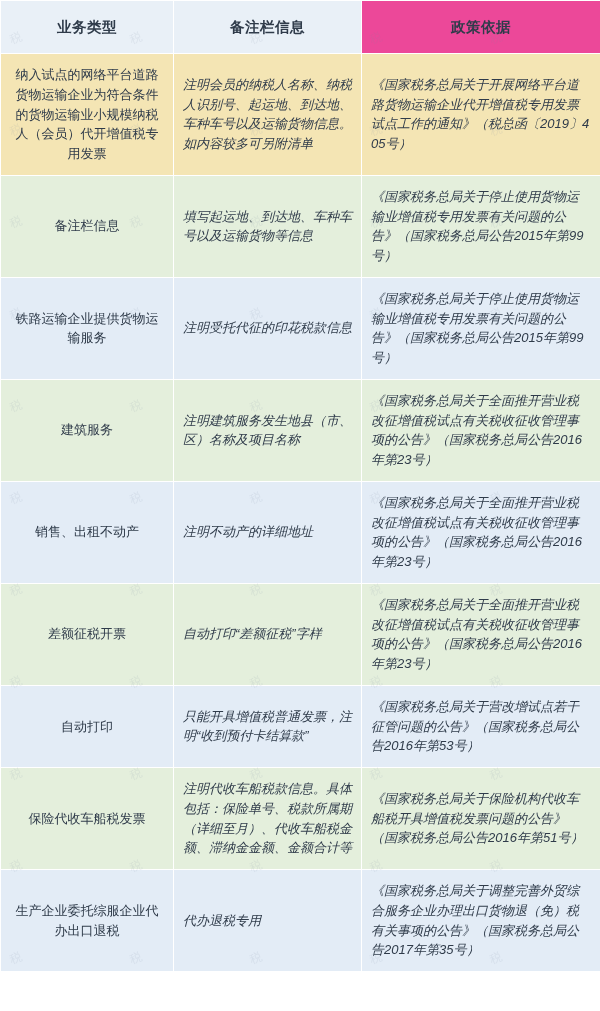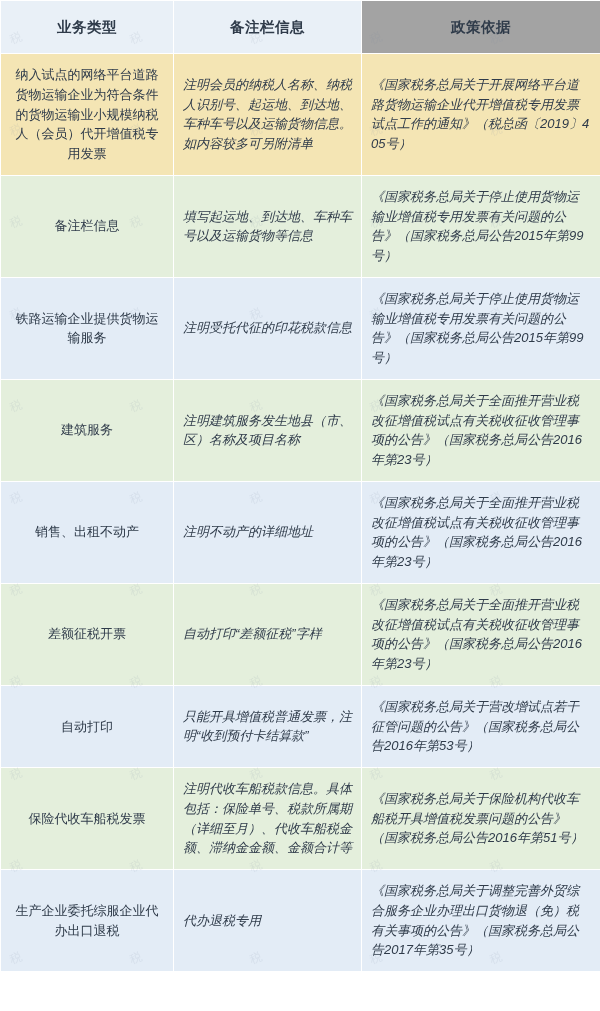--- a/index.html
+++ b/index.html
@@ -57,21 +57,21 @@
   tbody td.col-policy {
     text-align: left;
     font-style: italic;
   }
   
   tr.tint-gold td { background: #f4e5b4; }
   tr.tint-green td { background: #e4efdc; }
   tr.tint-blue  td { background: #e3ecf6; }
 
   
-  thead th.h3 { background: #a3a3a3; }
+  thead th.h3 { background: #ec4899; }
 
   .wm {
     position: absolute;
     color: rgba(120,140,160,0.13);
     font-size: 12px;
     font-family: "Liberation Serif", "DejaVu Serif", serif;
     transform: rotate(-20deg);
     pointer-events: none;
     user-select: none;
     white-space: nowrap;

